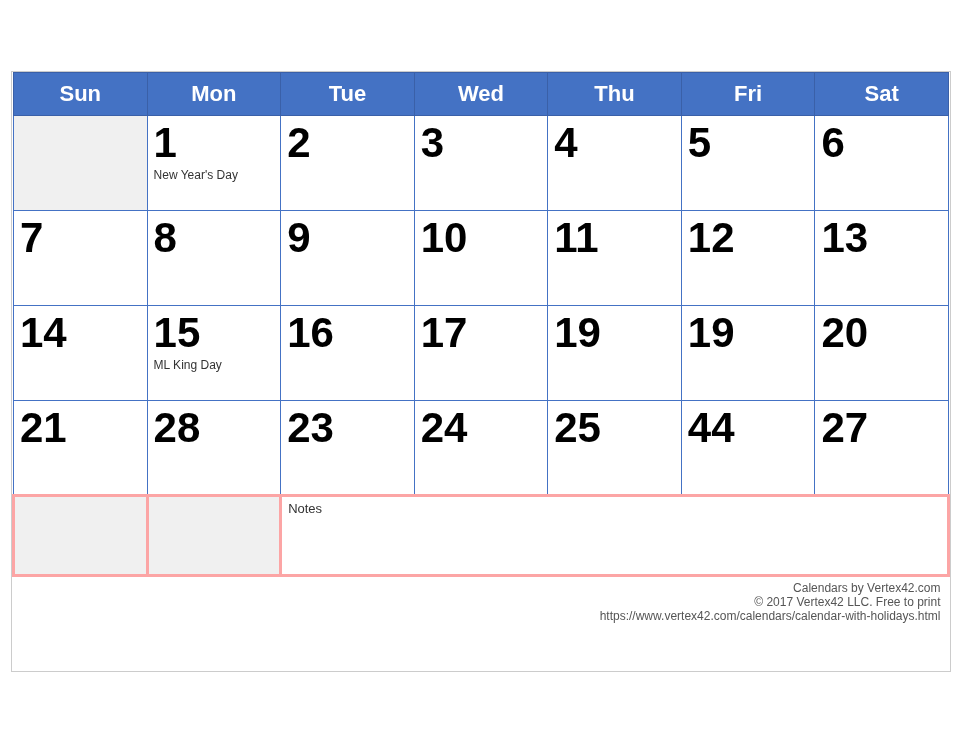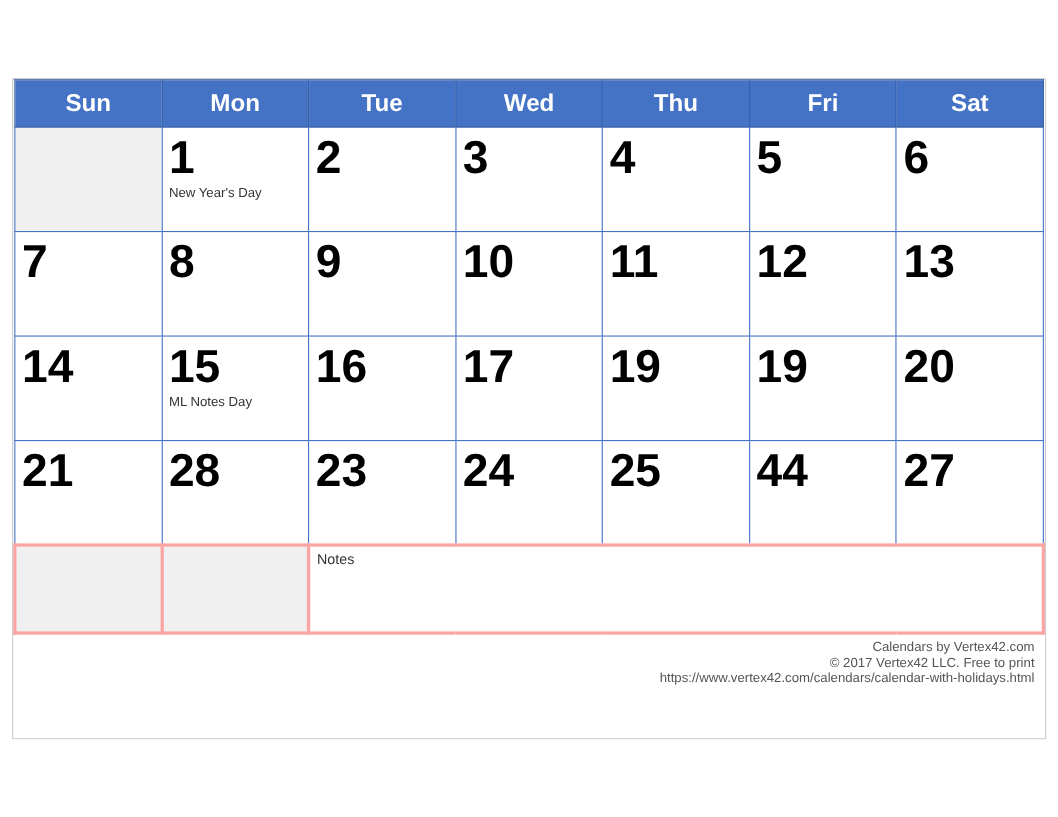--- a/index.html
+++ b/index.html
@@ -142,21 +142,21 @@
           <td>
             <div class="day-number">13</div>
           </td>
         </tr>
         <tr>
           <td>
             <div class="day-number">14</div>
           </td>
           <td>
             <div class="day-number">15</div>
-            <div class="holiday-label">ML Notes Day</div>
+            <div class="holiday-label">ML King Day</div>
           </td>
           <td>
             <div class="day-number">16</div>
           </td>
           <td>
             <div class="day-number">17</div>
           </td>
           <td>
             <div class="day-number">19</div>
           </td>

